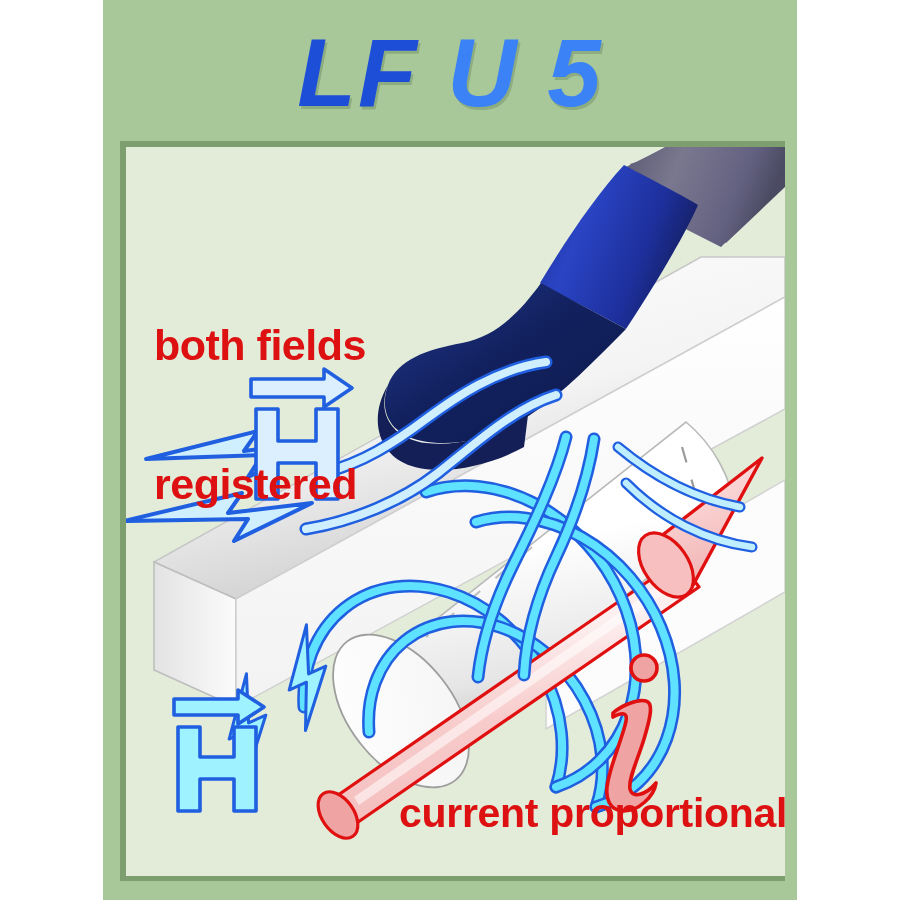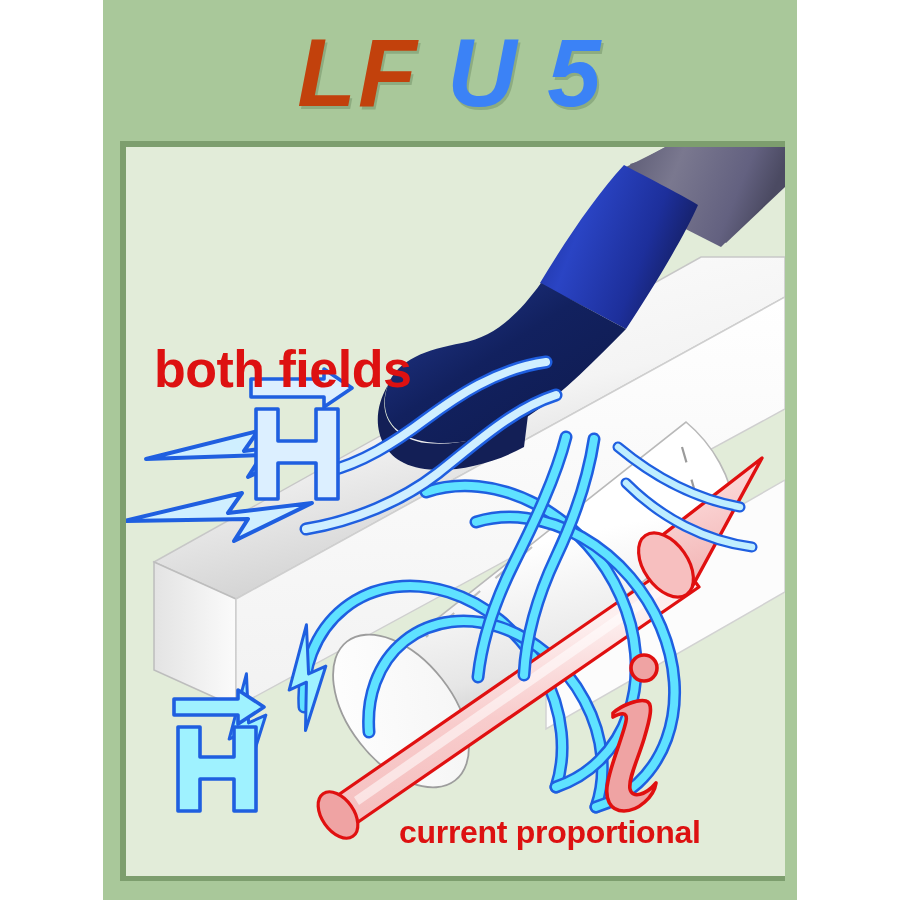--- a/index.html
+++ b/index.html
@@ -39,40 +39,40 @@
   .title-word{
     font-family:"Liberation Sans",sans-serif;
     font-weight:bold;
     font-style:italic;
     font-size:96px;
     line-height:96px;
     letter-spacing:2px;
     white-space:pre;
     text-shadow:2px 3px 0px rgba(90,120,80,0.35);
   }
-  #title-lf{ color:#c2410c; }
+  #title-lf{ color:#1d4ed8; }
   #title-u5{ color:#3b82f6; }
 
   
   .red-caption{
     position:absolute;
     color:#dd1111;
     font-family:"Liberation Sans",sans-serif;
     font-weight:bold;
     white-space:pre;
     line-height:1.08;
   }
   #caption-topleft{
     left:28px; top:82px;
-    font-size:52px;
+    font-size:43px;
     letter-spacing:-0.5px;
   }
   #caption-bottom{
-    left:273px; top:668px;
-    font-size:32px;
+    left:273px; top:644px;
+    font-size:41px;
     letter-spacing:-0.3px;
     text-align:right;
   }
 </style>
 </head>
 <body>
 
 <div id="stage">
 
   <div id="outer-panel"></div>
@@ -251,19 +251,20 @@
         <path d="M 487,566 C 496,558 512,552 520,554 C 528,556 524,572 518,592
                  C 512,612 502,632 504,642 C 506,652 520,648 530,636
                  C 528,650 512,664 498,664 C 484,664 478,652 482,634
                  C 486,614 498,586 500,574 C 502,564 494,566 487,570 Z" fill="#efa3a3" stroke="#e01010" stroke-width="3.6" stroke-linejoin="round"></path>
       </g>
 
     </svg>
 
     <div class="red-caption" id="caption-topleft">
       <div>both fields</div>
+      <div>registered</div>
     </div>
 
     <div class="red-caption" id="caption-bottom">current proportional</div>
 
   </div>
 
 </div>
 
 </body></html>

